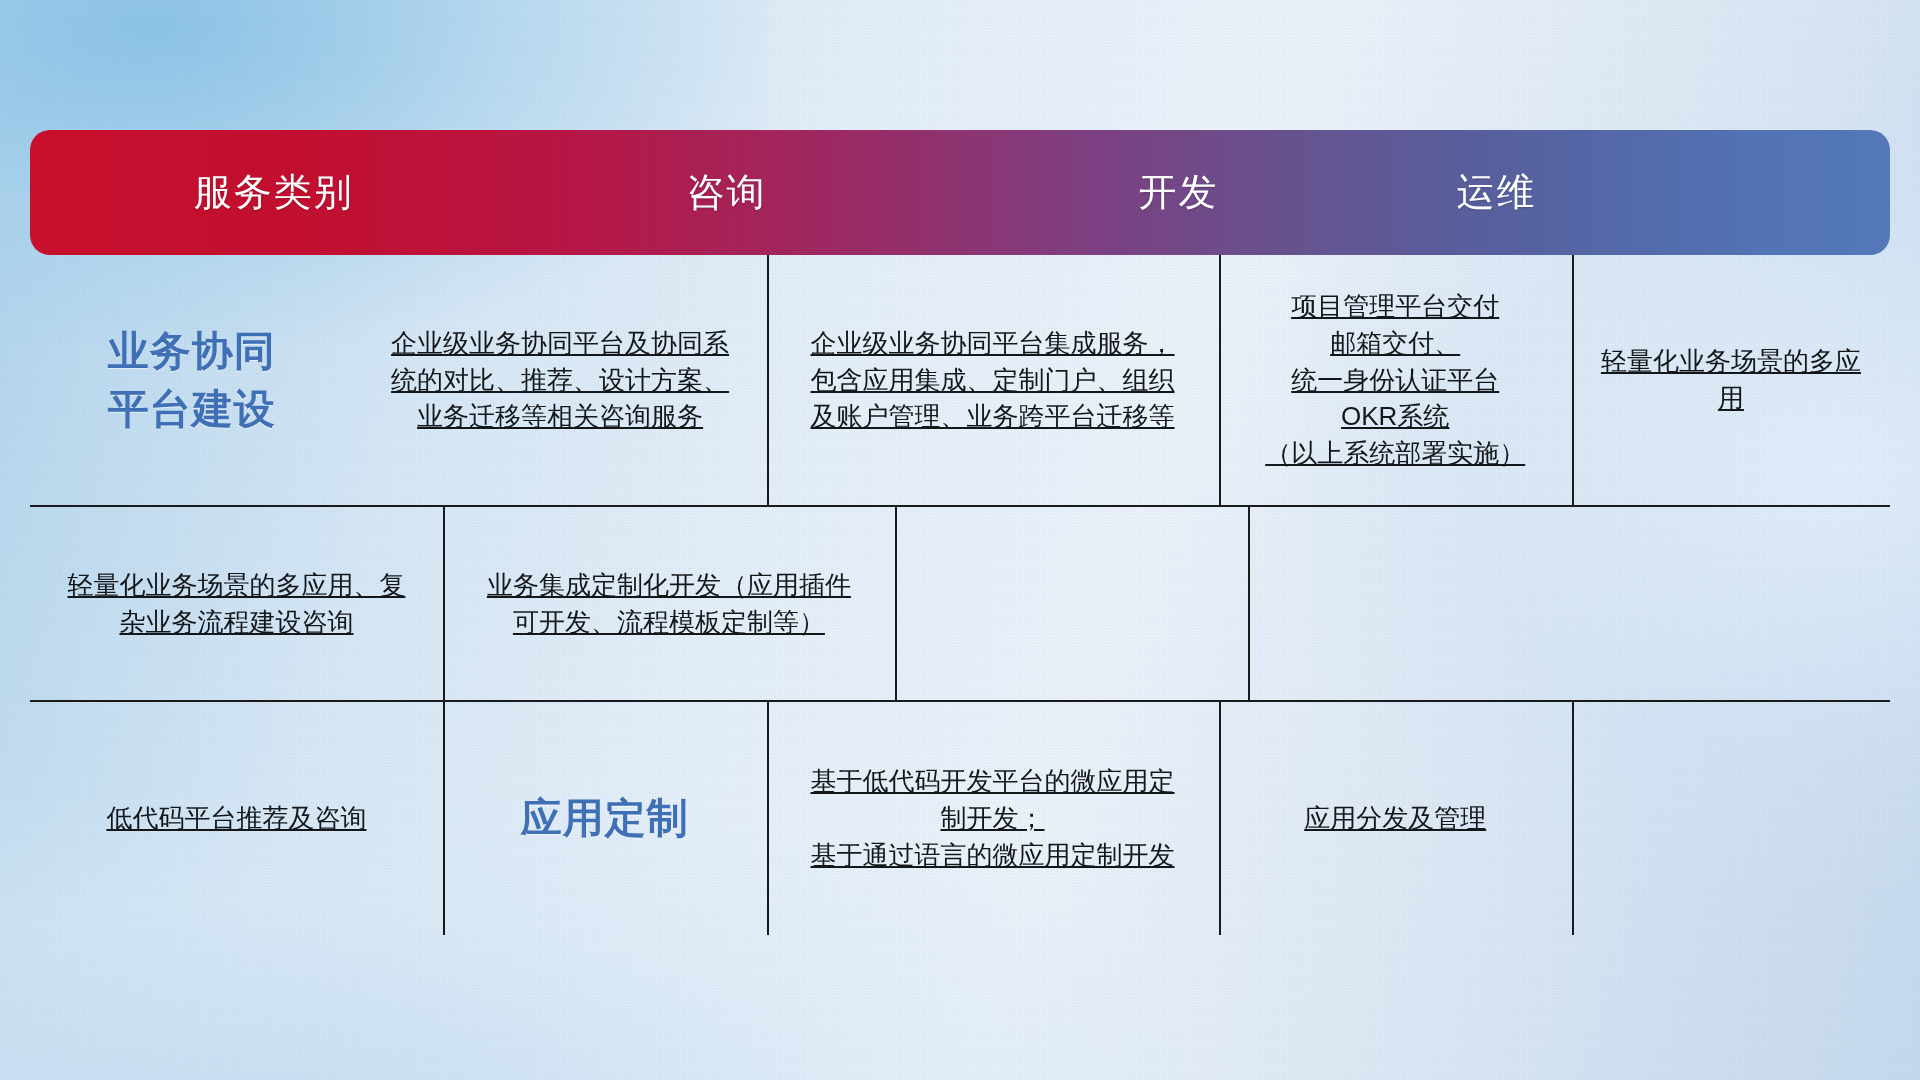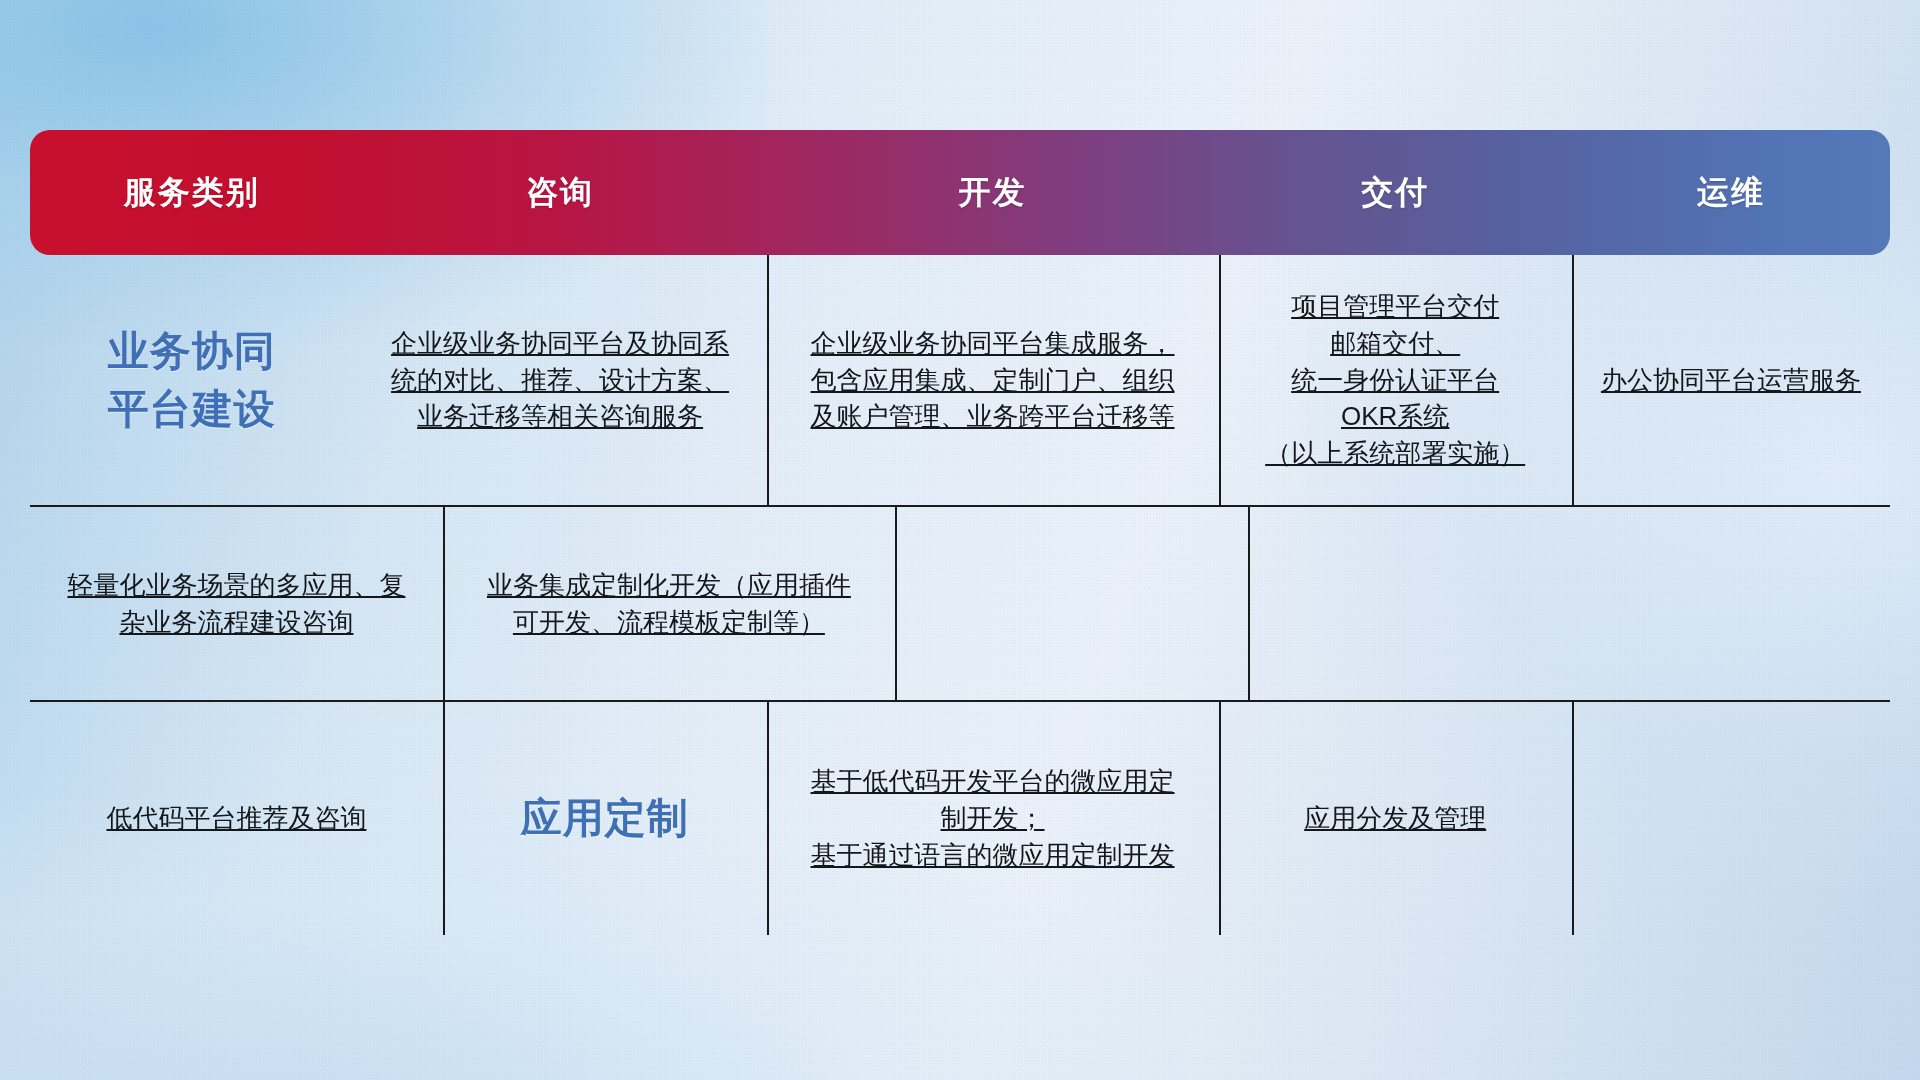--- a/index.html
+++ b/index.html
@@ -91,24 +91,24 @@
   #table-header::after {
     content: "";
     position: absolute;
     inset: 0;
     pointer-events: none;
     opacity: .10;
     background-image: radial-gradient(rgba(255,255,255,.9) .6px, transparent .7px);
     background-size: 4px 4px;
   }
   .hcell {
-    text-align: center;
+    text-align: right;
     color: #ffffff;
-    font-size: 32px;
-    font-weight: 700;
+    font-size: 38px;
+    font-weight: 400;
     letter-spacing: 2px;
     text-shadow: 0 1px 2px rgba(0,0,0,.18);
     position: relative;
     z-index: 2;
   }
 
   
   #table-body {
     position: relative;
     width: 100%;
@@ -189,23 +189,20 @@
   <div id="table-header">
     <div class="hcell col-1">
       <span>服务类别</span>
     </div>
     <div class="hcell col-2">
       <span>咨询</span>
     </div>
     <div class="hcell col-3">
       <span>开发</span>
     </div>
-    <div class="hcell col-4">
-      <span>交付</span>
-    </div>
     <div class="hcell col-5">
       <span>运维</span>
     </div>
   </div>
 
   <div id="table-body">
 
     <div class="trow" id="row-0">
       <div class="cell col-1 cat-label">
         <span class="cell-text">业务协同
@@ -222,21 +219,21 @@
 及账户管理、业务跨平台迁移等</span>
       </div>
       <div class="cell col-4 body-text">
         <span class="cell-text">项目管理平台交付
 邮箱交付、
 统一身份认证平台
 OKR系统
 （以上系统部署实施）</span>
       </div>
       <div class="cell col-5 body-text">
-        <span class="cell-text">办公协同平台运营服务</span>
+        <span class="cell-text">轻量化业务场景的多应用</span>
       </div>
     </div>
 
     <div class="trow" id="row-1">
       <div class="cell col-2 body-text">
         <span class="cell-text">轻量化业务场景的多应用、复
 杂业务流程建设咨询</span>
       </div>
       <div class="cell col-3 body-text">
         <span class="cell-text">业务集成定制化开发（应用插件

